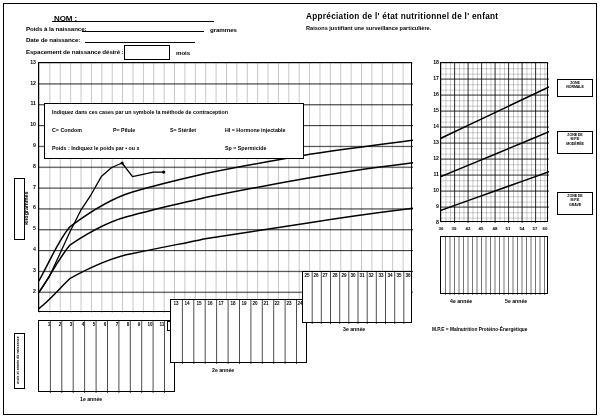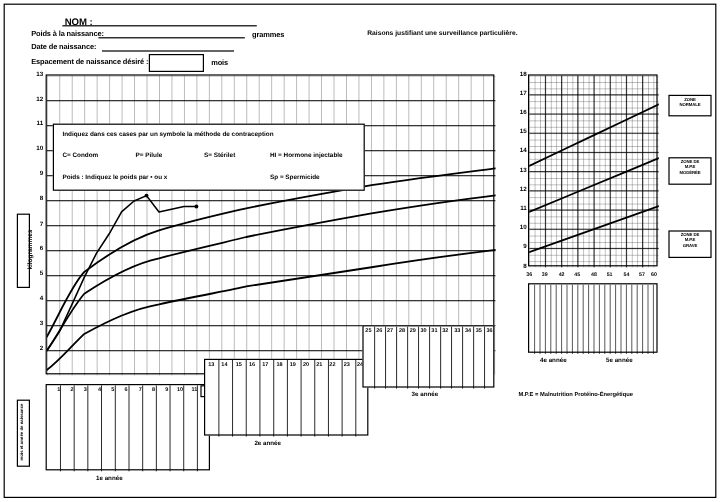--- a/index.html
+++ b/index.html
@@ -176,20 +176,21 @@
   <div class="rule" style="left:82px; top:31px; width:122px;"></div>
   <div class="abs hdr-label" style="left:210px; top:26px;">grammes</div>
 
   <div class="abs hdr-label" style="left:26px; top:36px;">Date de naissance:</div>
   <div class="rule" style="left:85px; top:42px; width:110px;"></div>
 
   <div class="abs hdr-label" style="left:26px; top:48px;">Espacement de naissance désiré :</div>
   <div class="box-input" style="left:124px; top:45px; width:44px; height:13px;"></div>
   <div class="abs hdr-label" style="left:176px; top:49px;">mois</div>
 
+  <div class="abs title-main" style="left:306px; top:12px;">Appréciation de l' état nutritionnel de l' enfant</div>
   <div class="abs title-sub" style="left:306px; top:25px;">Raisons justifiant une surveillance particulière.</div>
 
   <div class="grid" style="left:38px; top:62px; width:374px; height:250px;">
     <svg class="gridsvg" width="374" height="250" viewBox="0 0 374 250">
       <defs>
         <pattern id="mgrid" width="10.3888" height="20.8333" patternUnits="userSpaceOnUse">
           <path d="M 10.3888 0 L 0 0 0 20.8333" fill="none" stroke="#000" stroke-width="0.45"></path>
         </pattern>
       </defs>
       <rect width="374" height="250" fill="url(#mgrid)"></rect>

